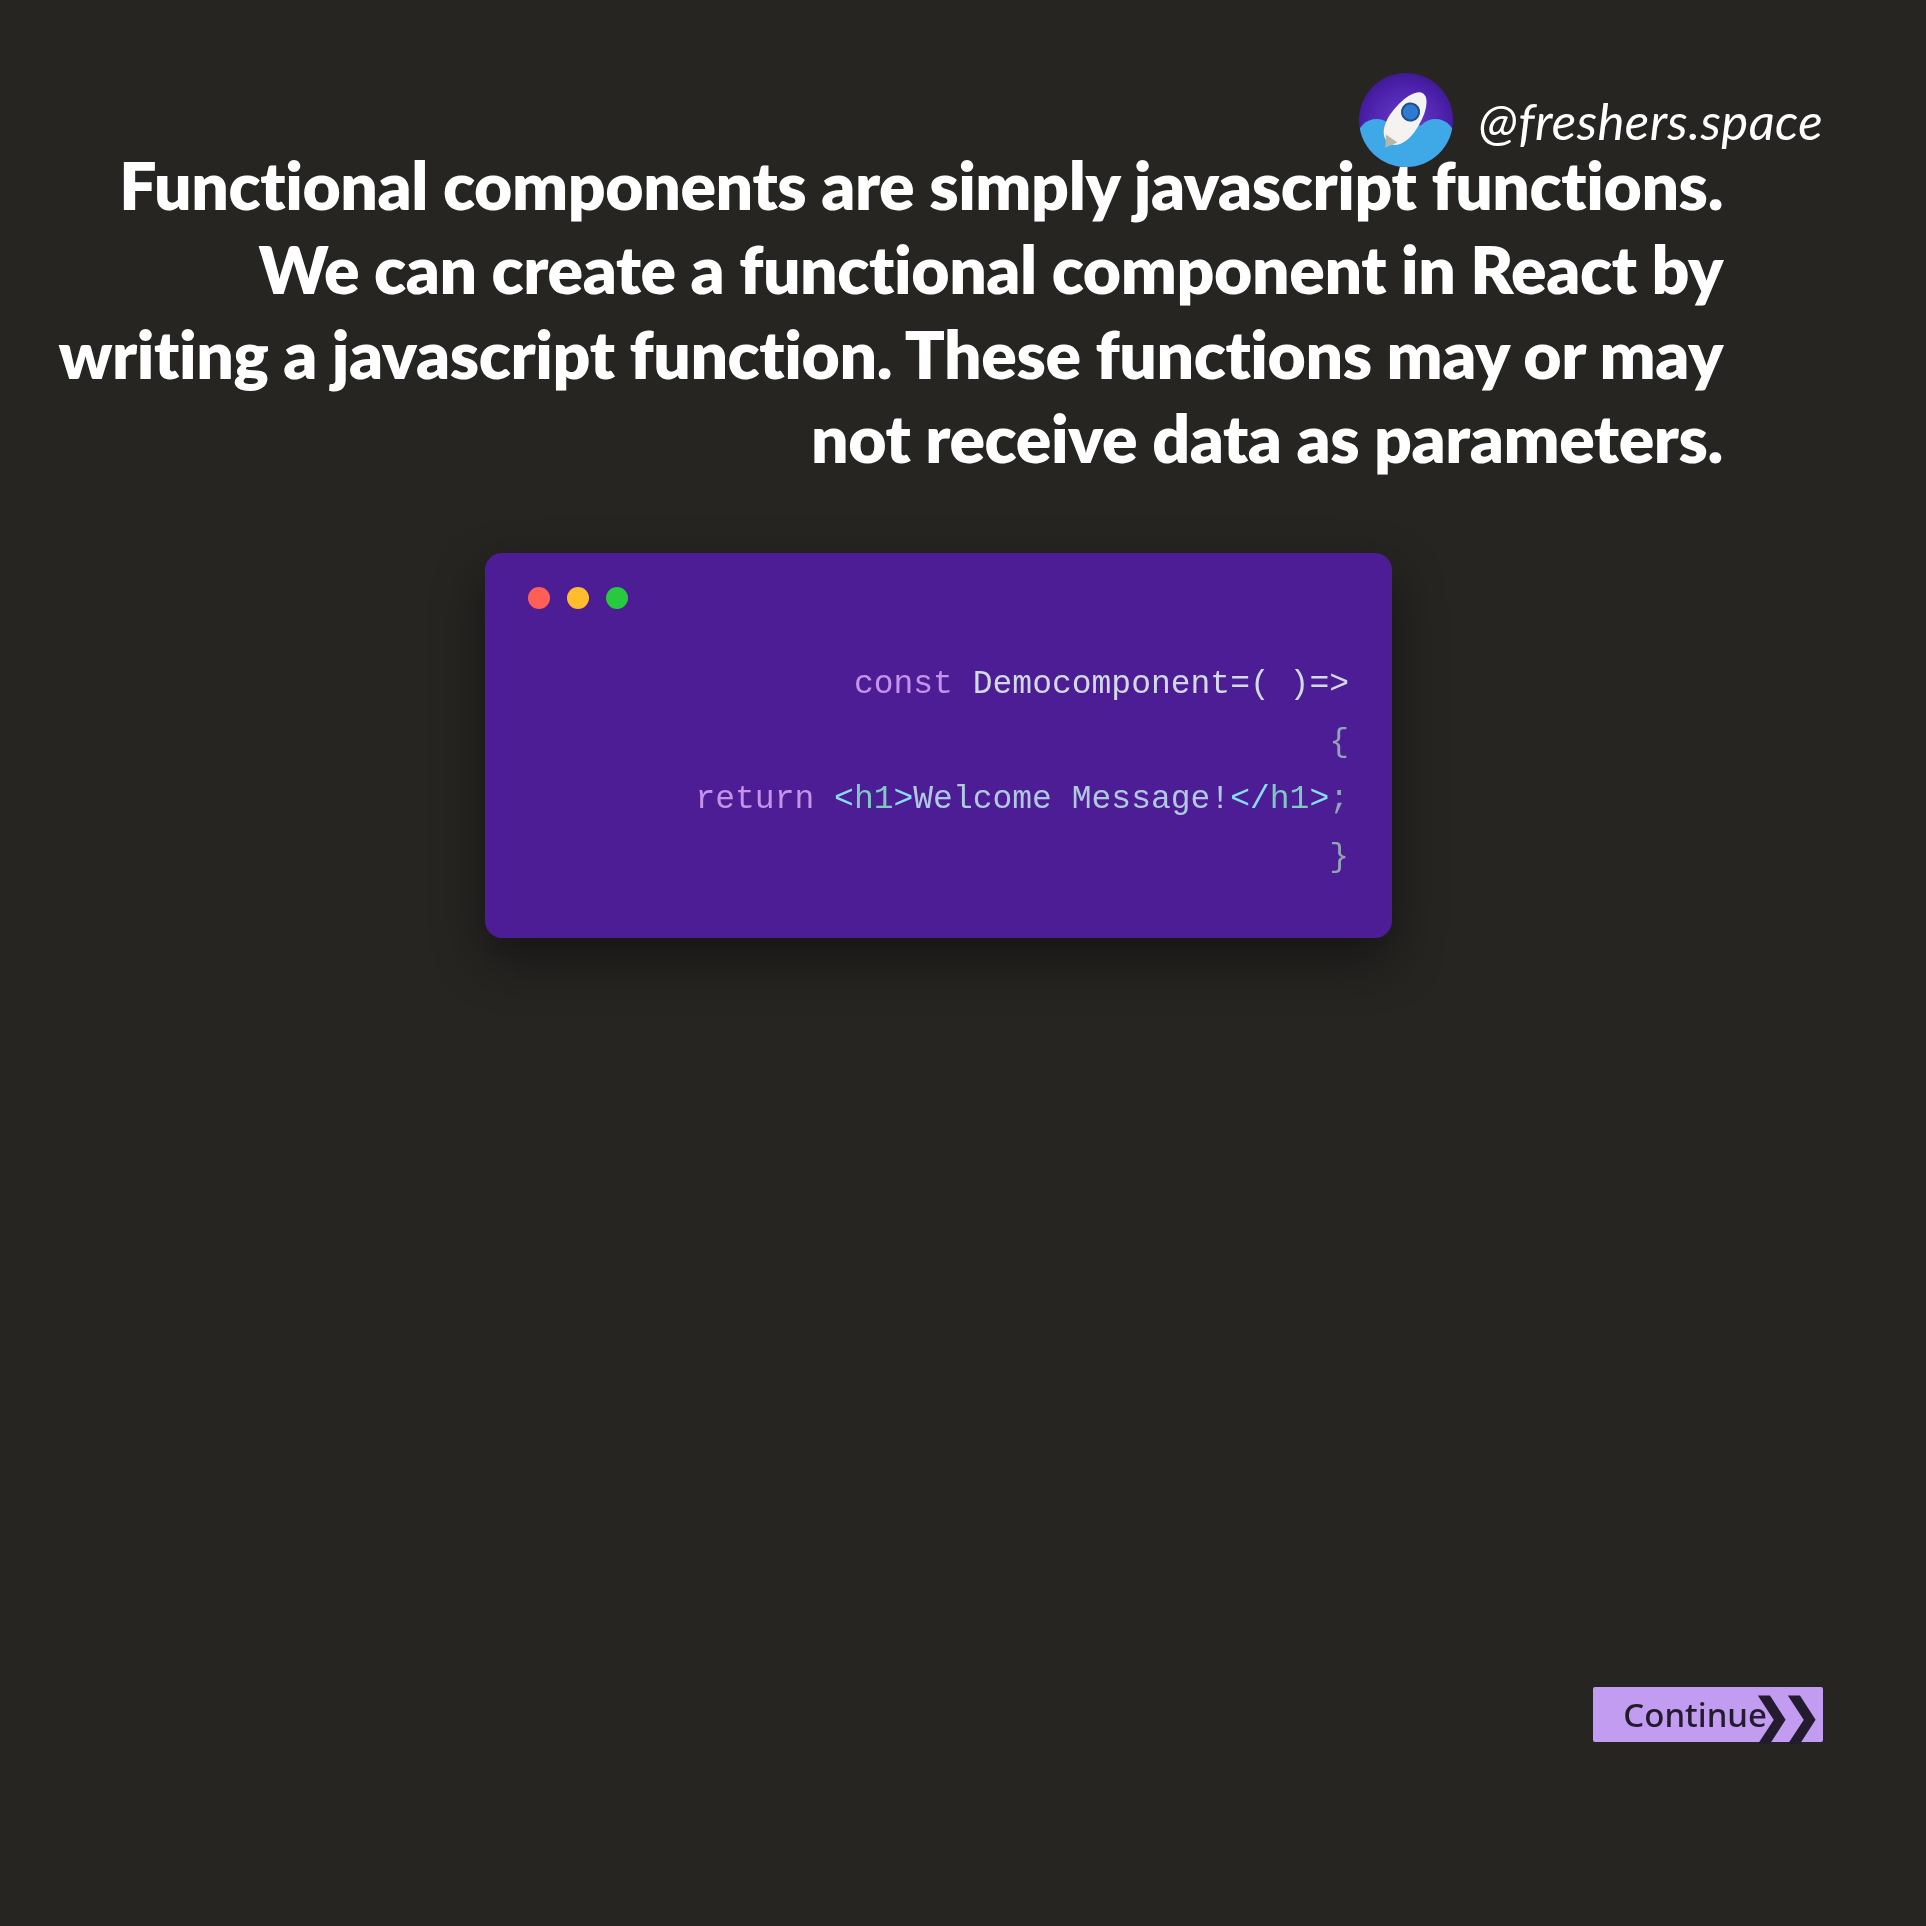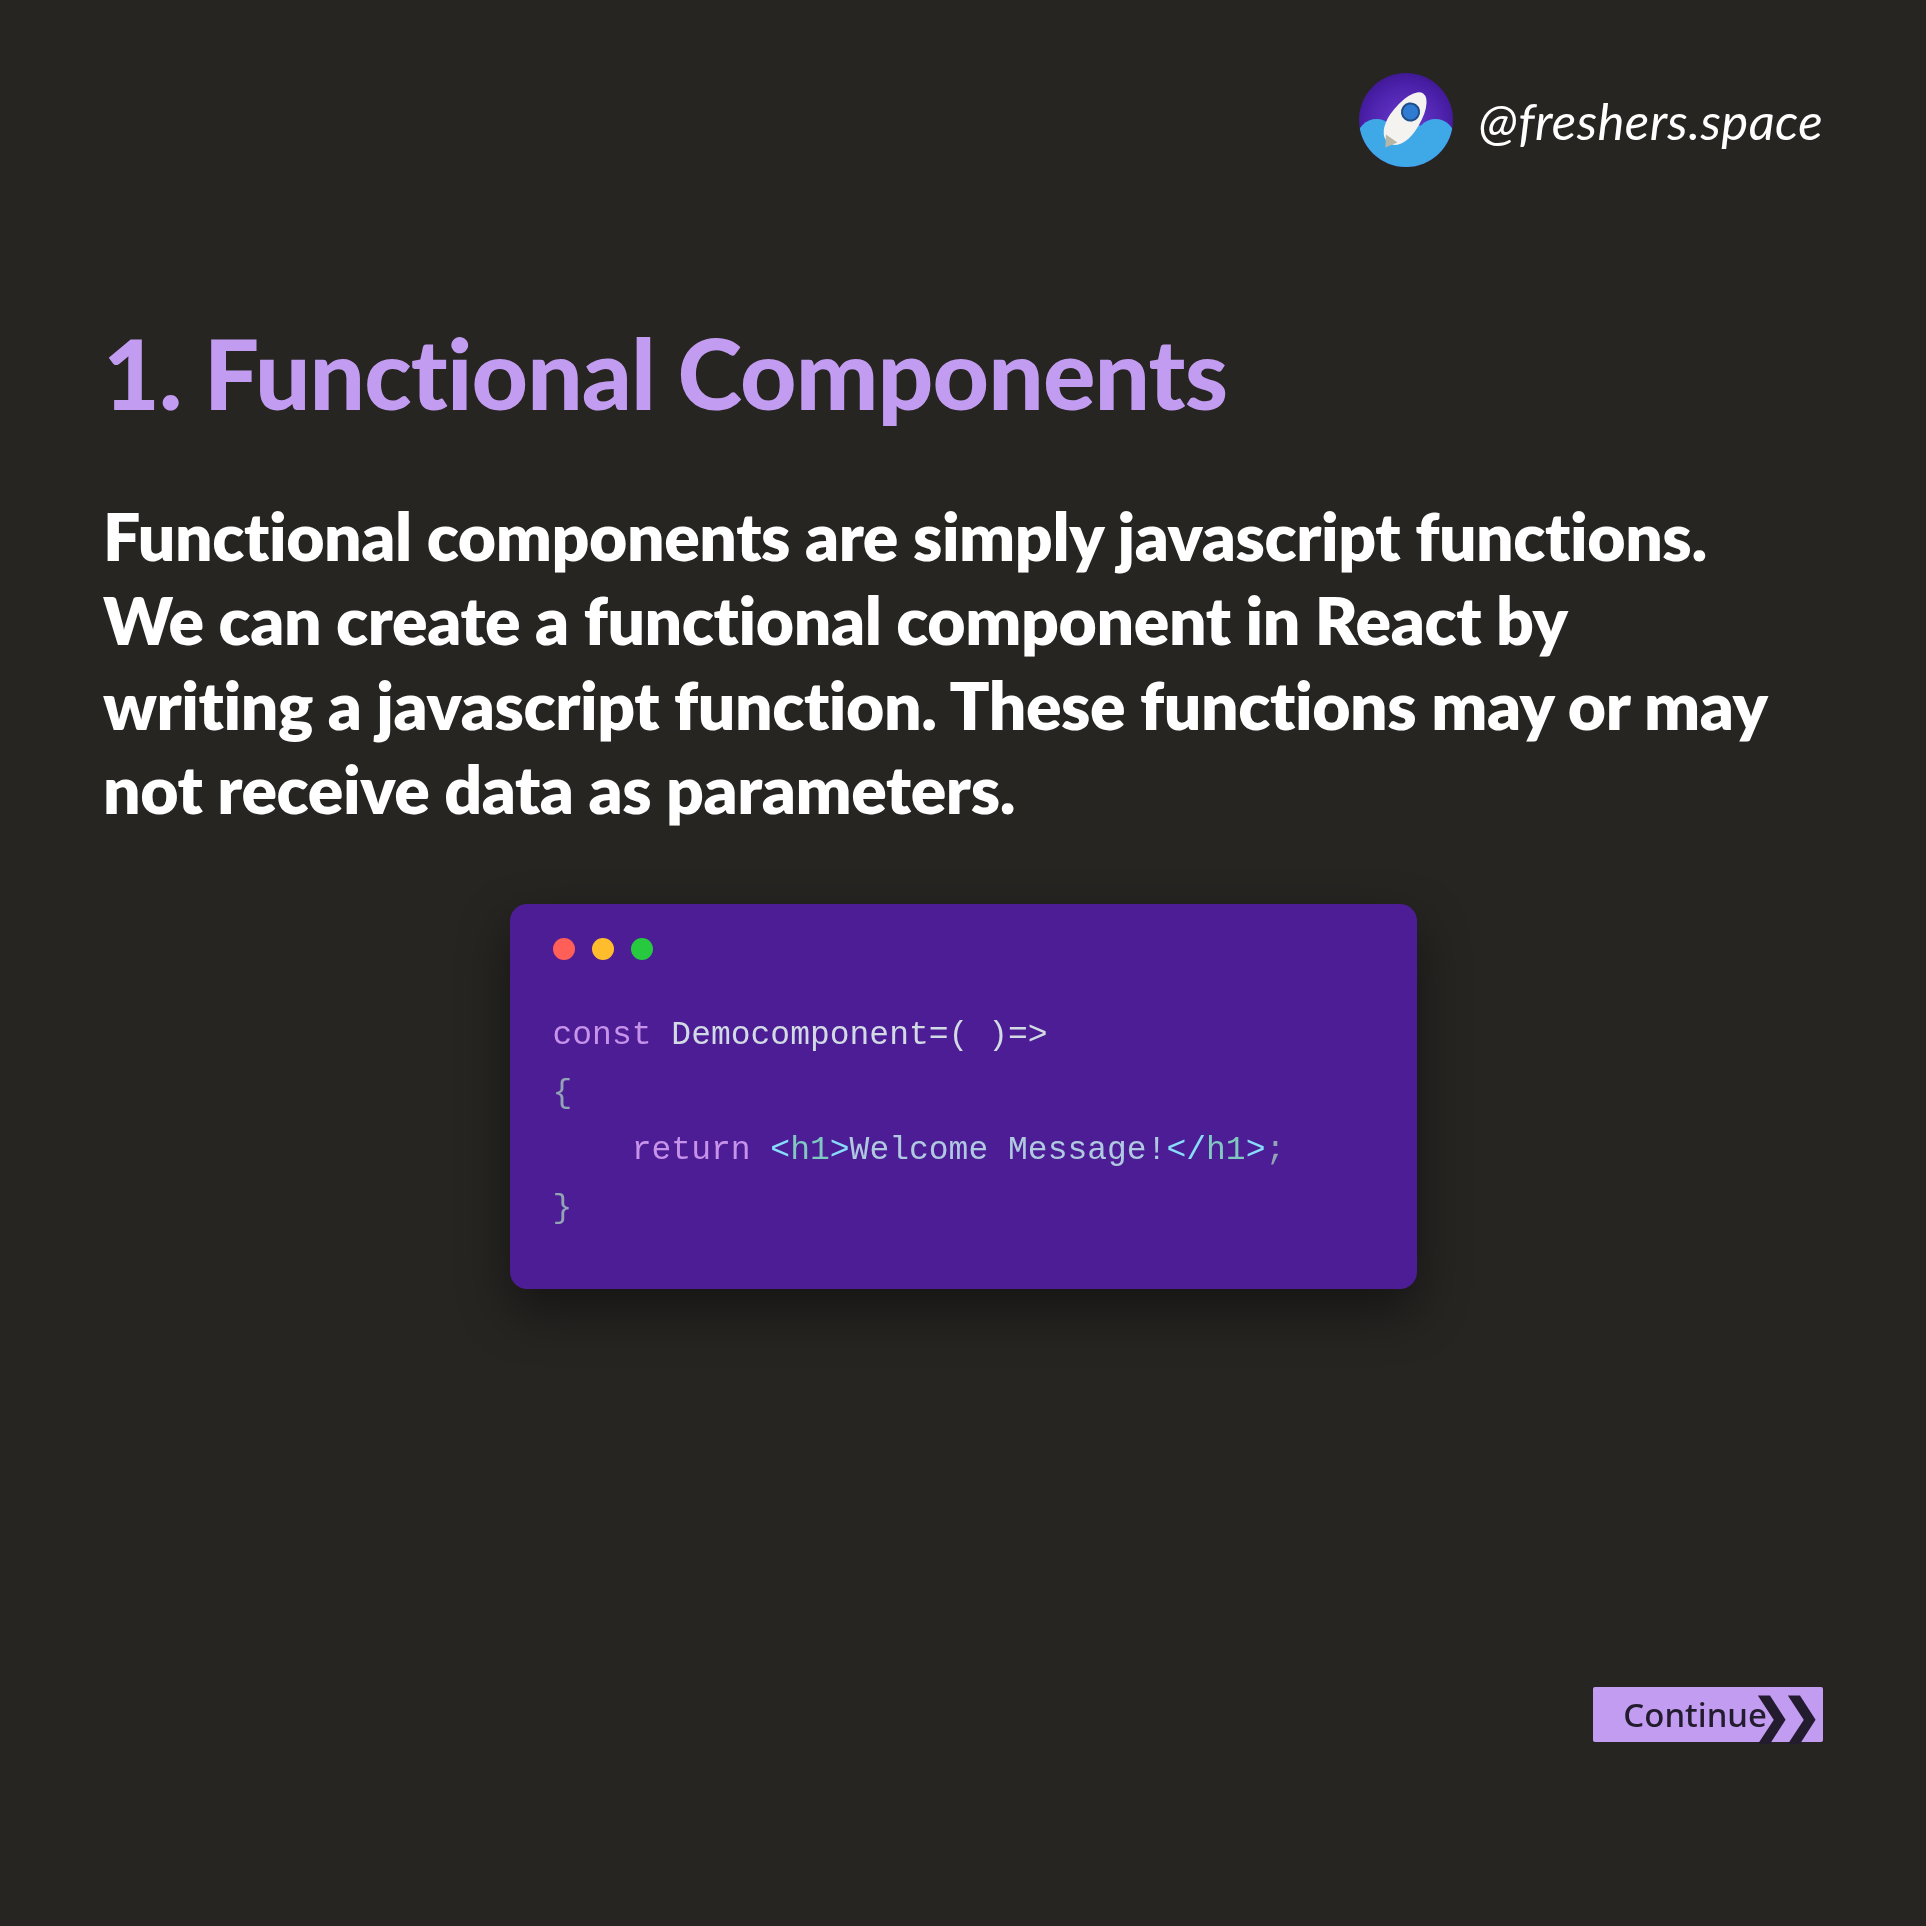--- a/index.html
+++ b/index.html
@@ -7,21 +7,22 @@
   body {
     background: #262522;
     font-family: "Lato", "Helvetica Neue", Arial, sans-serif;
     -webkit-font-smoothing: antialiased;
   }
   .page {
     width: 1926px;
     height: 1926px;
     background: #262522;
     position: relative;
-    padding: 73px 103px 0 103px;
+    padding: 73px 103px 0 54px;
+    text-align: right;
   }
 
   
   .header {
     position: absolute;
     top: 73px;
     right: 103px;
     display: flex;
     align-items: center;
     gap: 26px;
@@ -182,21 +183,20 @@
 <div class="page">
 
   <div class="header">
     <div class="avatar">
       <div class="cloud"></div>
       <div class="rocket"></div>
     </div>
     <div class="handle">@freshers.space</div>
   </div>
 
-  <h1 class="heading">1. Functional Components</h1>
 
   <p class="para">
     <span style="white-space:pre-line;">Functional components are simply javascript functions.
 We can create a functional component in React by writing a javascript function. These functions may or may not receive data as parameters.</span>
   </p>
 
   <div class="code-window">
     <div class="traffic">
       <span class="dot red"></span>
       <span class="dot yellow"></span>

